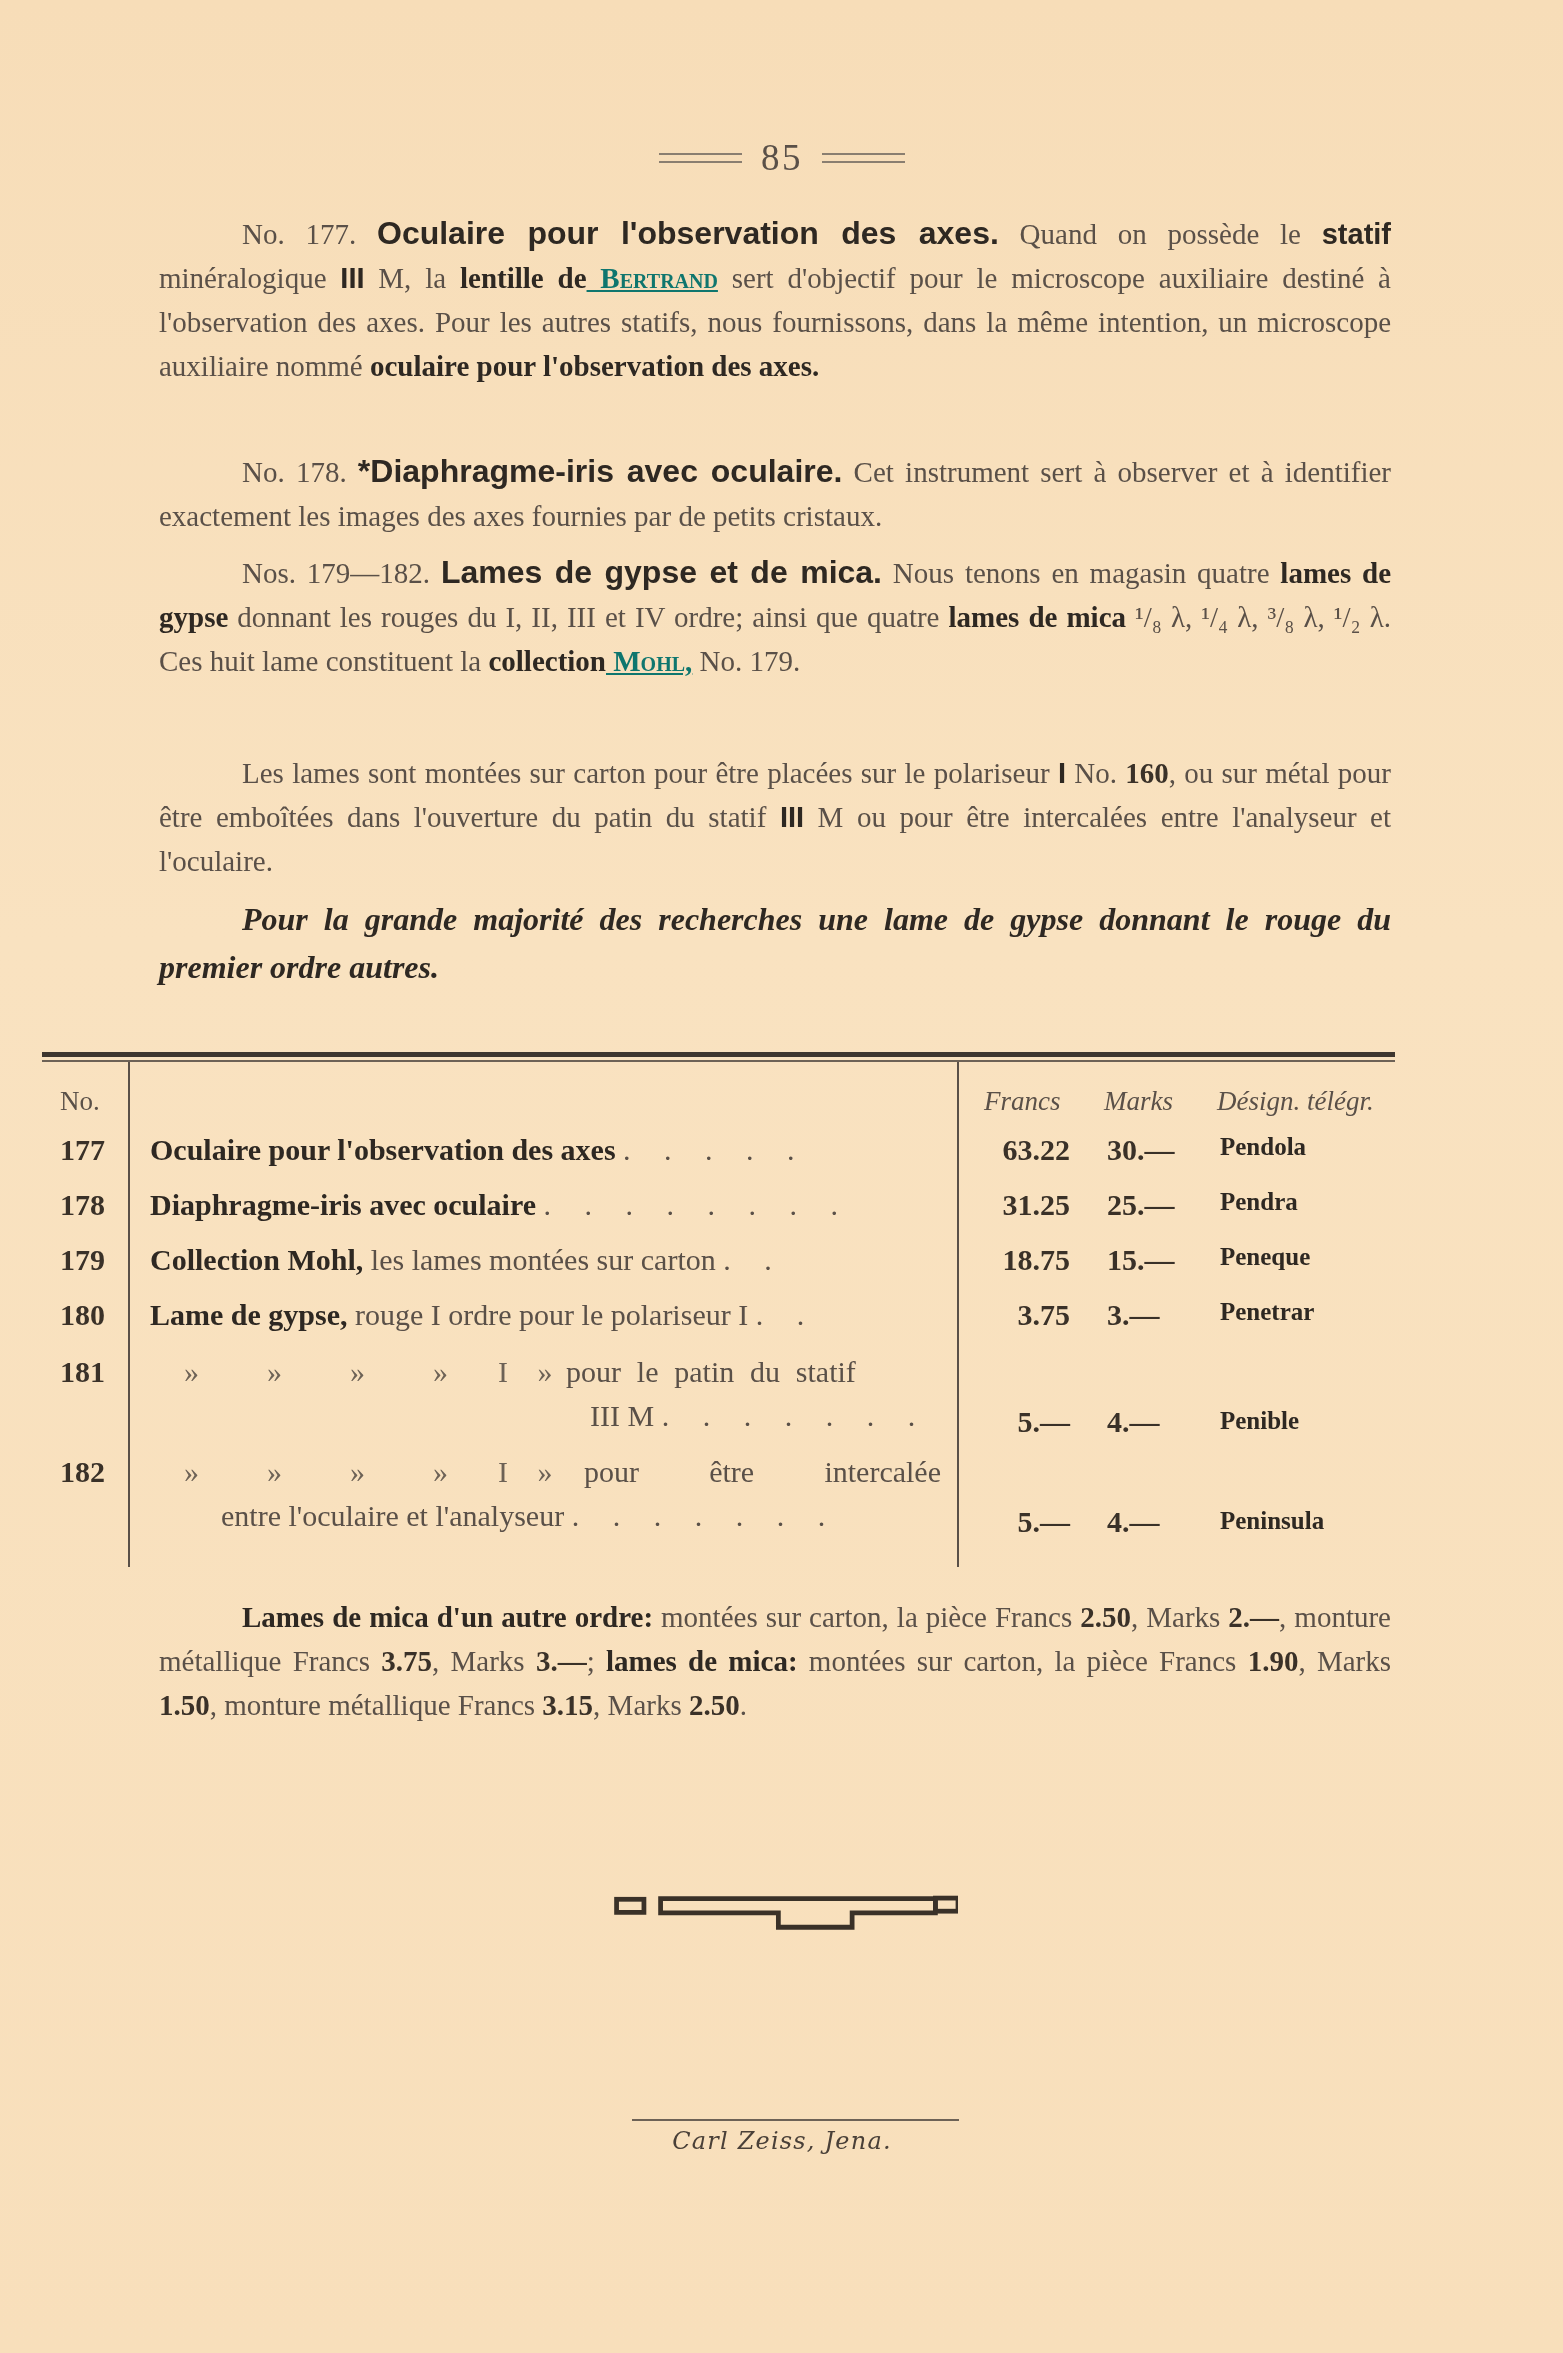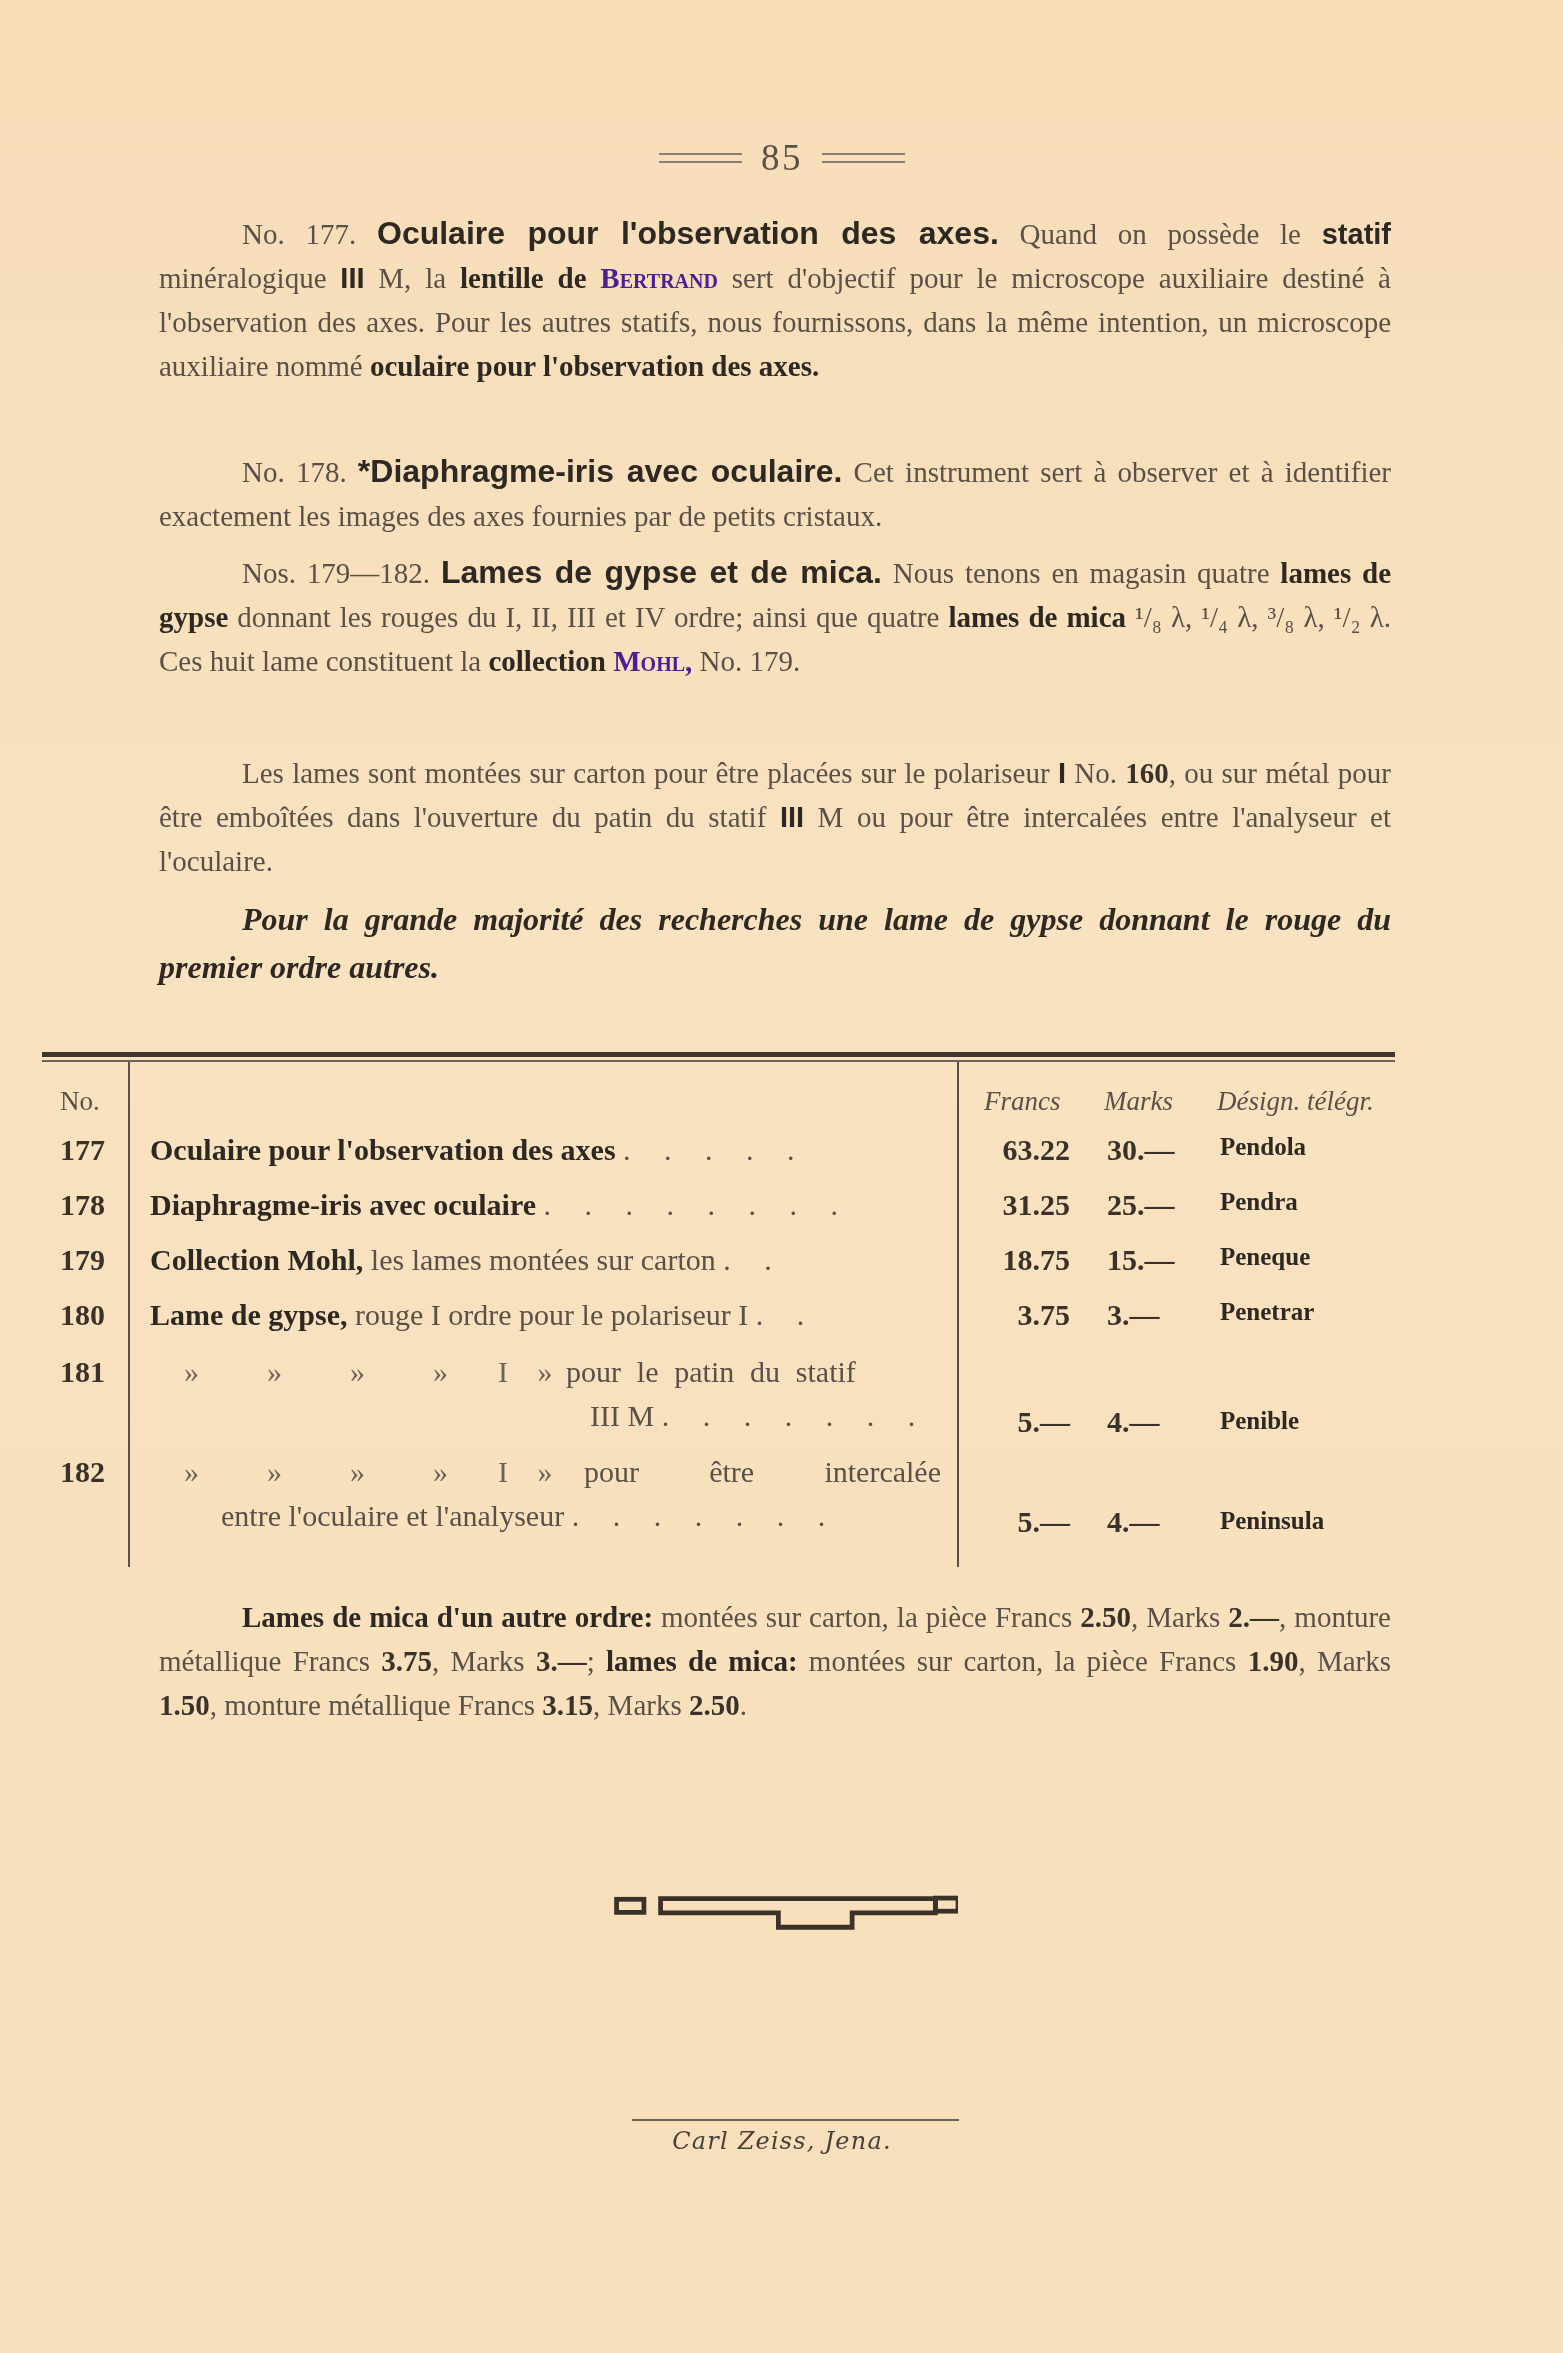--- a/index.html
+++ b/index.html
@@ -21,21 +21,21 @@
 
     .body-text {
       position: absolute; left: 159px; width: 1232px;
       font-size: 29px; line-height: 44px; color: #5a5048;
       text-align: justify;
     }
     .body-text p { margin: 0; text-indent: 83px; }
     .bold-sans { font-family: "Liberation Sans", "DejaVu Sans", sans-serif; font-weight: bold; color: #2e2822; font-size: 32px; }
     .bold-serif { font-weight: bold; color: #2e2822; }
     .num-bold { font-weight: bold; color: #3a3128; }
-    .smallcaps { font-variant: small-caps; font-weight: bold; color: #4c1d95; }
+    .smallcaps { font-variant: small-caps; font-weight: bold; color: #0f766e; text-decoration: underline; }
     .ital-bold { font-style: italic; font-weight: bold; color: #2e2822; font-size: 32px; line-height: 48px; }
 
     #p177 { top: 211px; }
     #p178 { top: 449px; }
     #p179 { top: 550px; }
     #plames { top: 751px; }
     #pnote { top: 895px; }
 
     .table-wrap { position: absolute; left: 42px; top: 1052px; width: 1353px; }
     .table-rule-thick { height: 4.8px; background: #3e362e; }

